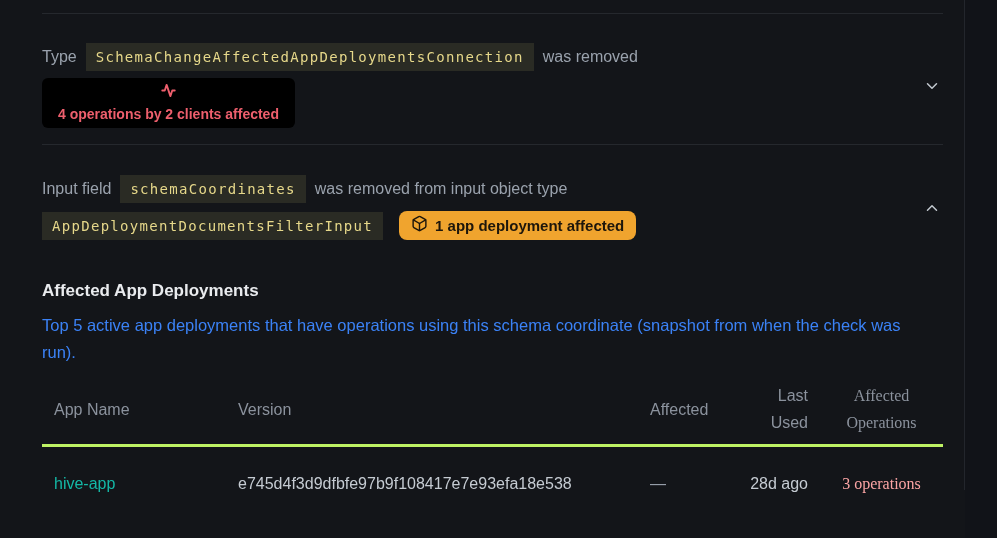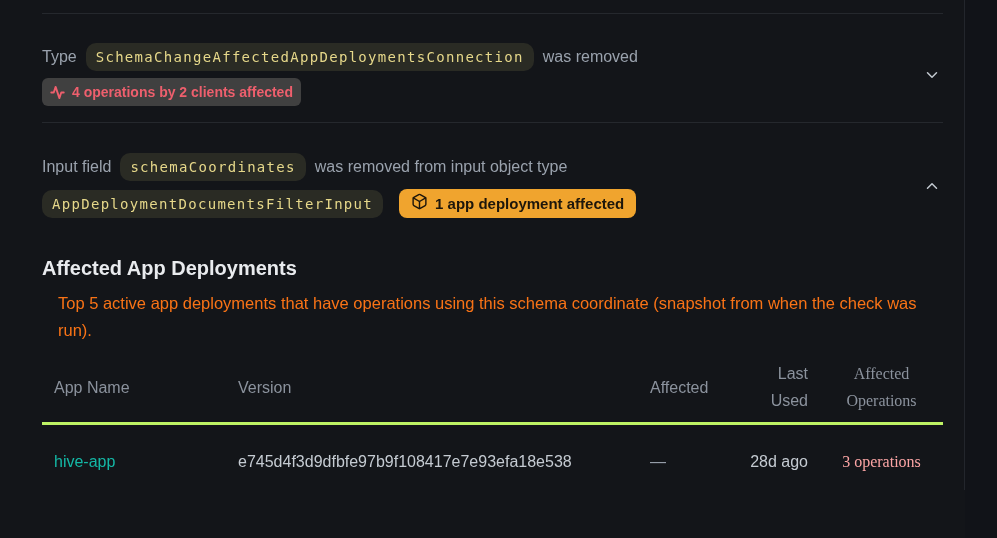--- a/index.html
+++ b/index.html
@@ -61,41 +61,42 @@
   .change-line.wrap-line { margin-top: 8px; gap: 16px; }
 
   .code-badge {
     display: inline-block;
     background: #2a2b24;
     color: #e6d88a;
     font-family: "DejaVu Sans Mono", monospace;
     font-size: 14px;
     letter-spacing: 1.3px;
     padding: 4px 10px;
-    border-radius: 10px;
+    border-radius: 0;
     line-height: 20px;
     white-space: nowrap;
   }
 
   .badge-row { margin-top: 7px; }
 
   .danger-badge {
     display: inline-flex;
     align-items: center;
     gap: 7px;
-    background: #404040;
+    background: #000000;
     color: #ee5f6d;
     font-family: "Liberation Sans", sans-serif;
     font-weight: 700;
     font-size: 14px;
-    padding: 5px 8px;
+    padding: 5px 16px;
     border-radius: 6px;
     border: none;
     line-height: 18px;
     cursor: pointer;
+    flex-direction: column;
   }
   .warn-badge {
     display: inline-flex;
     gap: 7px;
     background: #f0a42e;
     color: #1d160b;
     font-family: "Liberation Sans", sans-serif;
     font-weight: 700;
     font-size: 15px;
     padding: 4px 12px;
@@ -113,27 +114,27 @@
     margin: 0;
     cursor: pointer;
     display: flex;
     align-items: center;
     justify-content: center;
   }
 
   .deployments-title {
     margin: 40px 0 0 0;
     color: #e9ebee;
-    font-size: 20px;
+    font-size: 17px;
     font-weight: 600;
     line-height: 21px;
   }
   .deployments-desc {
-    margin: 11px 0 0 16px;
-    color: #f97316;
+    margin: 11px 0 0 0;
+    color: #3b82f6;
     font-size: 16.5px;
     line-height: 27px;
     width: 882px;
   }
 
   table.deployments-table {
     width: 100%;
     border-collapse: collapse;
     table-layout: fixed;
     margin-top: 8px;

